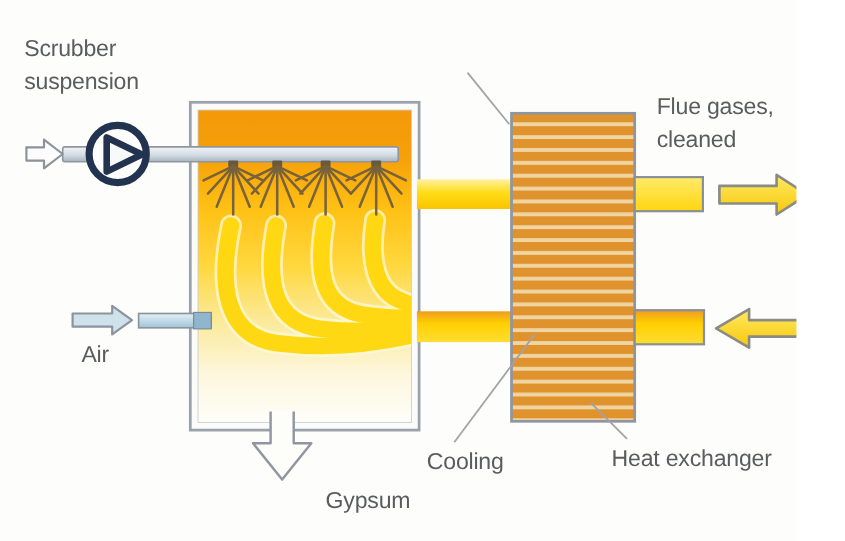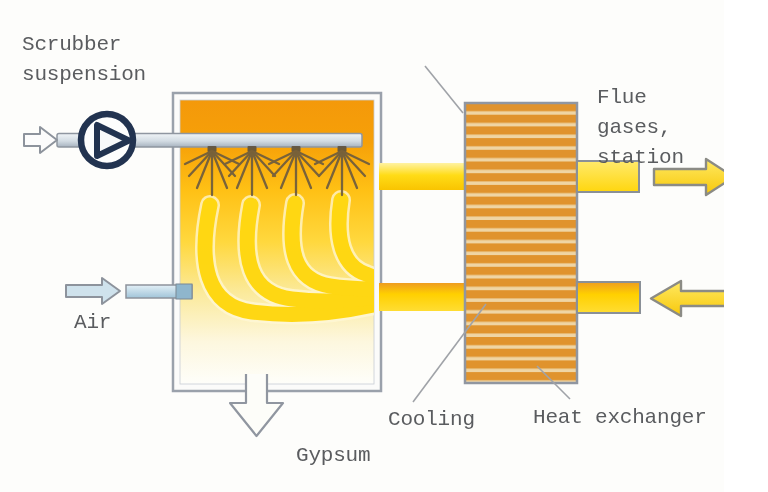--- a/index.html
+++ b/index.html
@@ -1,35 +1,35 @@
 <!DOCTYPE html>
 <html style="--c-background: #fdfdfb; --c-text: #5a5c5f; --c-outline: #9096a0; --c-tank-orange: #f4990a; --c-flow-yellow: #ffd60a; --c-pale-yellow: #fdf3cf; --c-hx-orange: #e0932d; --c-hx-stripe: #efd5a4; --c-pipe-steel: #c3ced8; --c-air-blue: #cfe2ec; --c-pump-navy: #223350; --c-spray-brown: #6e5c3e;"><head>
 <meta charset="utf-8">
 <style>
   html,body{margin:0;padding:0;background:#ffffff;}
   .canvas{
     position:relative;width:724px;height:492px;overflow:hidden;
     background:var(--c-background,#fdfdfb);
-    font-family:Liberation Mono, monospace;
+    font-family:Liberation Sans, sans-serif;
   }
   .canvas svg{position:absolute;inset:0;}
   .lbl{
     position:absolute;color:var(--c-text,#5a5c5f);
     font-size:21px;line-height:30px;letter-spacing:-0.2px;
     white-space:pre-line;
   }
   #lbl-scrubber{left:22px;top:30px;}
   #lbl-pump{left:54px;top:168px;}
   #lbl-heating{left:397px;top:10px;}
   #lbl-flue{left:597px;top:83px;}
   #lbl-air{left:74px;top:308px;}
   #lbl-gypsum{left:296px;top:405px;margin-top:36px;}
   #lbl-cooling{left:388px;top:405px;}
   #lbl-raw{left:582px;top:316px;}
-  #lbl-hx{left:533px;top:403px;text-align:right;}
+  #lbl-hx{left:556px;top:403px;text-align:right;}
 </style>
 </head>
 <body>
 
 <div class="canvas">
 
   <svg viewBox="0 0 768 492" width="768" height="492">
     <defs>
       <linearGradient id="tankGrad" x1="0" y1="0" x2="0" y2="1">
         <stop offset="0" stop-color="#f4990a"></stop>
@@ -169,19 +169,19 @@
     <g stroke="#a0a3a8" stroke-width="1.6">
       <line x1="425" y1="66" x2="463" y2="113"></line>
       <line x1="413" y1="402" x2="486" y2="304"></line>
       <line x1="537" y1="366" x2="570" y2="399"></line>
     </g>
   </svg>
 
   <div class="lbl" id="lbl-scrubber">Scrubber
 suspension</div>
   <div class="lbl" id="lbl-flue">Flue gases,
-station</div>
+cleaned</div>
   <div class="lbl" id="lbl-air">Air</div>
   <div class="lbl" id="lbl-gypsum">Gypsum</div>
   <div class="lbl" id="lbl-cooling">Cooling</div>
   <div class="lbl" id="lbl-hx">Heat exchanger</div>
 
 </div>
 
 </body></html>

